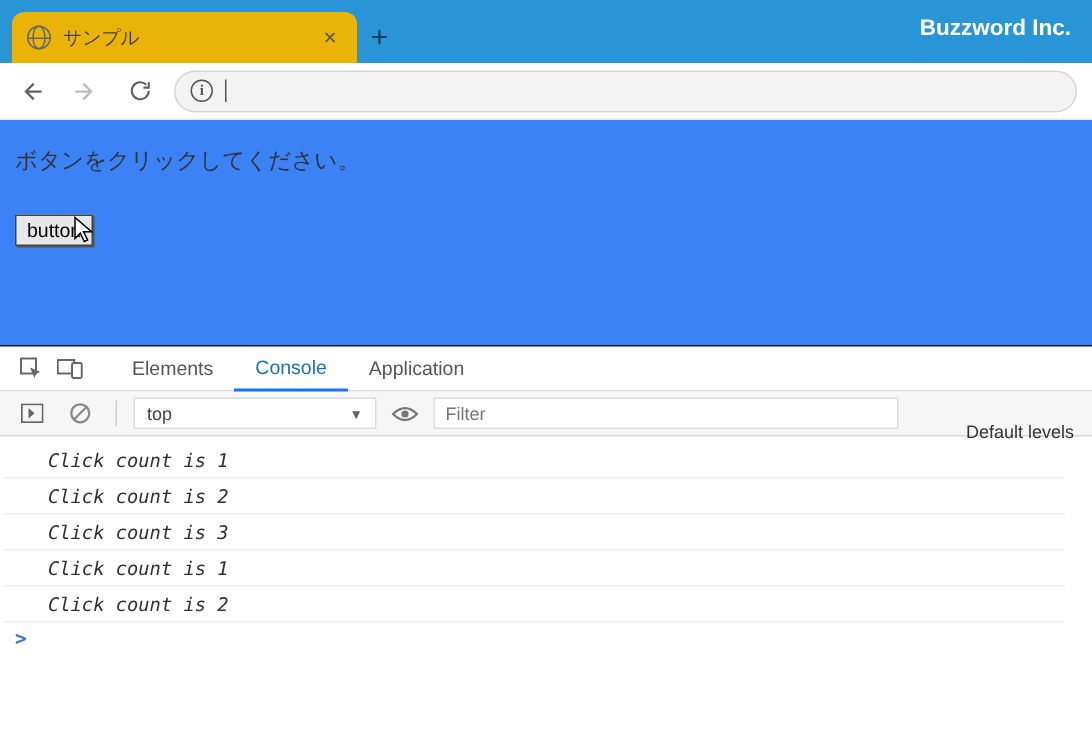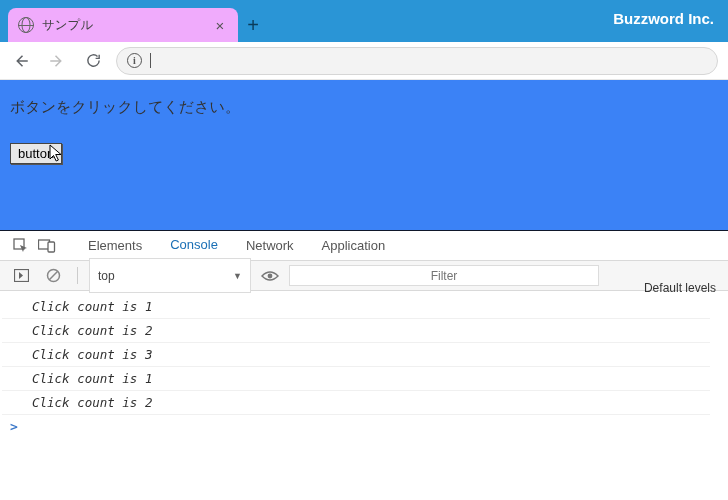--- a/index.html
+++ b/index.html
@@ -25,21 +25,21 @@
   }
   .brand {
     position: absolute;
     right: 14px;
     top: 10px;
     color: #fff;
     font-weight: 700;
     font-size: 15px;
   }
   .tab {
-    background: #f0abfc;
+    background: #eab308;
     height: 34px;
     width: 230px;
     border-radius: 8px 8px 0 0;
     display: flex;
     align-items: center;
     padding: 0 10px;
     gap: 8px;
     font-size: 12.5px;
     color: #444;
   }
@@ -197,37 +197,36 @@
     gap: 6px;
     background: #f6f6f6;
   }
   .dt-sep {
     width: 1px; height: 17px; background: #ccc; margin: 0 5px;
   }
   .context-select {
     display: flex; align-items: center;
     border: 1px solid #dcdcdc;
     background: #fff;
-    height: 35px;
+    height: 21px;
     padding: 0 8px;
     width: 162px;
     justify-content: space-between;
     color: #444;
     cursor: pointer;
     font-size: 12px;
   }
   .filter-input {
     border: 1px solid #dcdcdc;
     background: #fff;
     height: 21px;
     padding: 0 7px;
     font-size: 12px;
     color: #555;
     width: 310px;
-    text-align: center;
   }
   .level-select {
     margin-left: auto;
     font-size: 12px;
     color: #333;
     padding: 0 4px;
     margin-top: 24px;
   }
 
   .console-log {
@@ -312,21 +311,20 @@
     </div>
     <div class="dt-icon-btn">
       <svg width="18" height="14" viewBox="0 0 18 14">
         <rect x="0.5" y="1" width="11" height="9" fill="none" stroke="#666" stroke-width="1.3"></rect>
         <rect x="10" y="3" width="6.5" height="10" rx="1" fill="#fff" stroke="#666" stroke-width="1.3"></rect>
       </svg>
     </div>
     <div class="spacer"></div>
     <div class="dt-tab">Elements</div>
     <div class="dt-tab active">Console</div>
-    <div class="dt-tab">Network</div>
     <div class="dt-tab">Application</div>
   </div>
 
   <div class="dt-toolbar">
     <div class="dt-icon-btn">
       <svg width="15" height="13" viewBox="0 0 15 13">
         <rect x="0.5" y="0.5" width="14" height="12" fill="none" stroke="#666" stroke-width="1.2"></rect>
         <path d="M5 3 L9 6.5 L5 10 Z" fill="#666"></path>
       </svg>
     </div>

